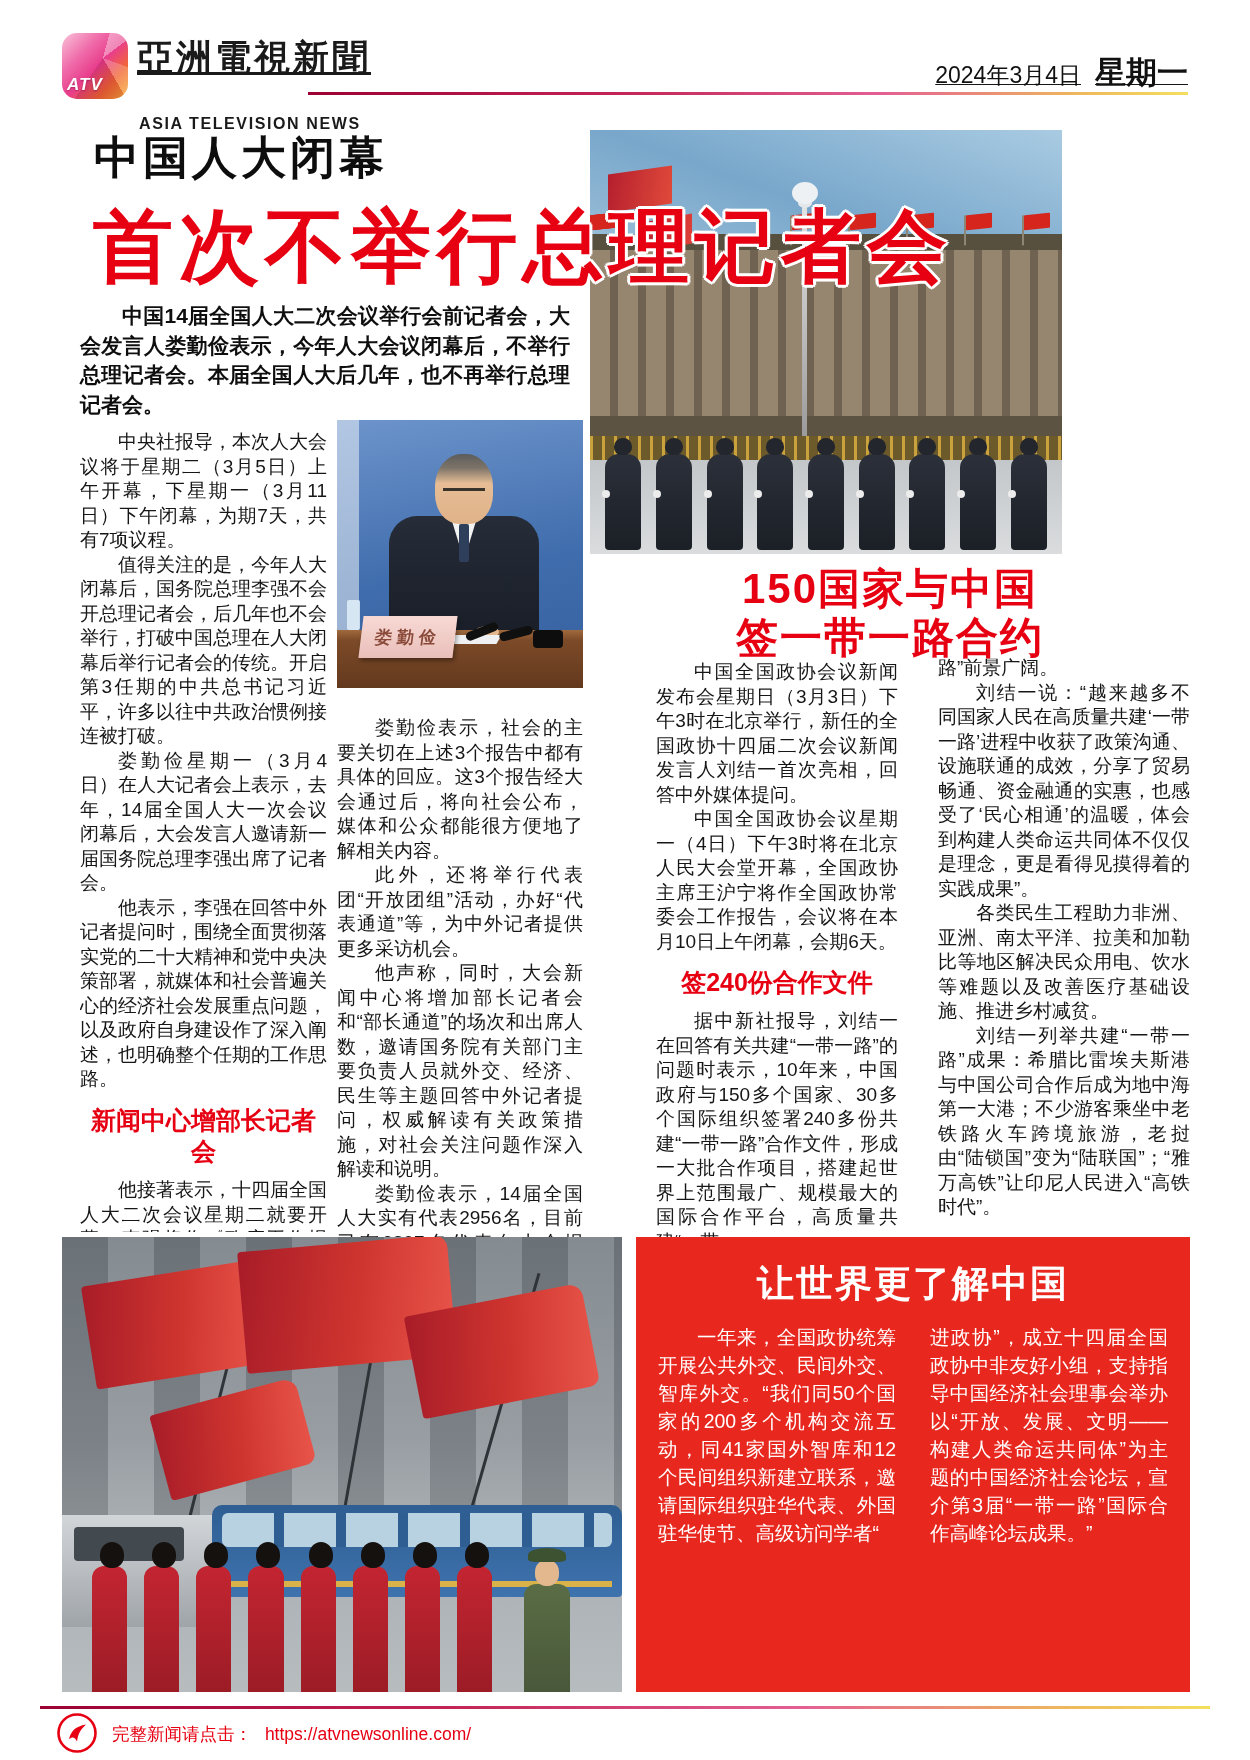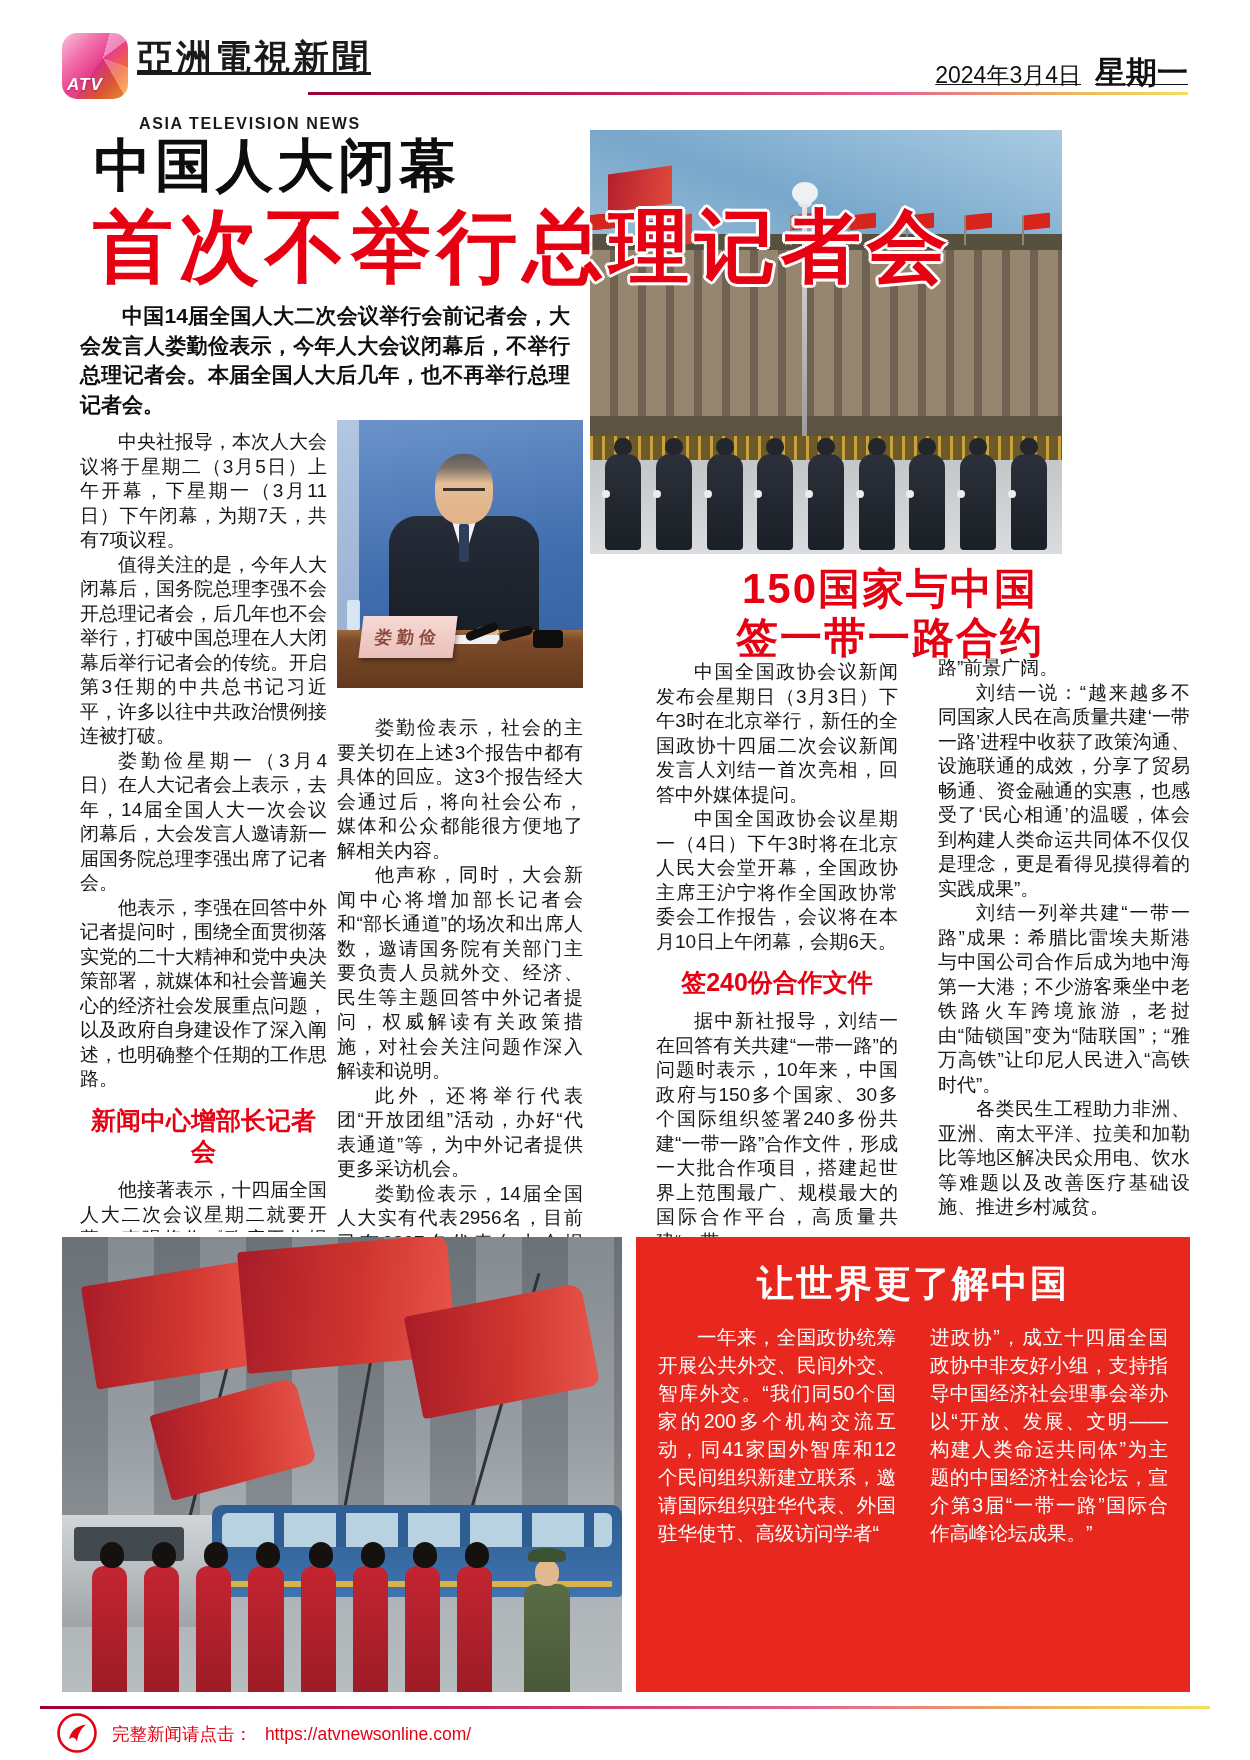--- a/index.html
+++ b/index.html
@@ -15,21 +15,21 @@
   .logo span{position:absolute;left:5px;bottom:4px;color:#fff;font-weight:700;font-style:italic;font-size:17px;letter-spacing:1px;text-shadow:0 1px 2px rgba(120,0,60,.55);}
   .brand-cn{position:absolute;left:137px;top:34px;font-size:36px;font-weight:900;letter-spacing:3px;color:#1a1a1a;text-decoration:underline;}
   .brand-en{position:absolute;left:139px;top:79px;font-size:16px;font-weight:700;letter-spacing:1.6px;color:#1a1a1a;margin-top:36px;}
   .head-date{position:absolute;right:62px;top:52px;text-align:right;white-space:nowrap;text-decoration:underline;}
   .head-date .d{font-size:23px;color:#111;}
   .head-date .w{font-size:31px;font-weight:900;color:#111;margin-left:14px;}
   .rule-gradient{position:absolute;height:3px;background:linear-gradient(90deg,#9d0033 0%,#c22455 35%,#e35f93 65%,#efb95c 88%,#f3df5e 100%);}
   .rule-top{left:308px;top:92px;width:880px;}
   .rule-bottom{left:40px;top:1706px;width:1170px;}
   
-  .kicker{position:absolute;left:94px;top:128px;font-size:57px;font-weight:900;letter-spacing:4px;color:#0d0d0d;white-space:nowrap;z-index:6;}
+  .kicker{position:absolute;left:94px;top:128px;font-size:45px;font-weight:900;letter-spacing:4px;color:#0d0d0d;white-space:nowrap;z-index:6;}
   .headline-main{position:absolute;left:93px;top:194px;font-size:80px;font-weight:900;letter-spacing:6px;color:#e60012;white-space:nowrap;z-index:6;
     text-shadow:3px 0 0 #fff,-3px 0 0 #fff,0 3px 0 #fff,0 -3px 0 #fff,2px 2px 0 #fff,-2px 2px 0 #fff,2px -2px 0 #fff,-2px -2px 0 #fff;}
   
   .lead{position:absolute;left:80px;top:301px;width:490px;font-size:21px;font-weight:700;line-height:29.5px;text-align:justify;color:#0e0e0e;}
   .lead p{margin:0;text-indent:2em;}
   .col{position:absolute;font-size:19px;line-height:24.5px;text-align:justify;color:#161616;overflow:hidden;}
   .col p{margin:0;text-indent:2em;}
   .col p.no-indent{text-indent:0;}
   .col1{left:80px;top:430px;width:247px;height:802px;}
   .col2{left:337px;top:716px;width:246px;height:538px;}
@@ -166,22 +166,22 @@
     <div class="p2-paper"></div>
     <div class="p2-glass"></div>
     <div class="p2-mic m1"></div>
     <div class="p2-mic m2"></div>
     <div class="p2-recorder"></div>
     <div class="p2-card">娄勤俭</div>
   </div>
 
   <div class="col col2">
     <p>娄勤俭表示，社会的主要关切在上述3个报告中都有具体的回应。这3个报告经大会通过后，将向社会公布，媒体和公众都能很方便地了解相关内容。</p>
+    <p>此外，还将举行代表团“开放团组”活动，办好“代表通道”等，为中外记者提供更多采访机会。</p>
     <p>他声称，同时，大会新闻中心将增加部长记者会和“部长通道”的场次和出席人数，邀请国务院有关部门主要负责人员就外交、经济、民生等主题回答中外记者提问，权威解读有关政策措施，对社会关注问题作深入解读和说明。</p>
-    <p>此外，还将举行代表团“开放团组”活动，办好“代表通道”等，为中外记者提供更多采访机会。</p>
     <p>娄勤俭表示，14届全国人大实有代表2956名，目前已有2897名代表向大会报到。大会各项准备工作已全部就绪。</p>
   </div>
 
   <div class="photo photo1">
     <div class="p1-sky"></div>
     <div class="p1-building"></div>
     <div class="p1-base"></div>
     <div class="p1-flag">
         <i></i>
       </div>
@@ -227,22 +227,22 @@
   <div class="col col3">
     <p>中国全国政协会议新闻发布会星期日（3月3日）下午3时在北京举行，新任的全国政协十四届二次会议新闻发言人刘结一首次亮相，回答中外媒体提问。</p>
     <p>中国全国政协会议星期一（4日）下午3时将在北京人民大会堂开幕，全国政协主席王沪宁将作全国政协常委会工作报告，会议将在本月10日上午闭幕，会期6天。</p>
     <div class="subhead">签240份合作文件</div>
     <p>据中新社报导，刘结一在回答有关共建“一带一路”的问题时表示，10年来，中国政府与150多个国家、30多个国际组织签署240多份共建“一带一路”合作文件，形成一大批合作项目，搭建起世界上范围最广、规模最大的国际合作平台，高质量共建“一带一</p>
   </div>
 
   <div class="col col4">
     <p class="no-indent">路”前景广阔。</p>
     <p>刘结一说：“越来越多不同国家人民在高质量共建‘一带一路’进程中收获了政策沟通、设施联通的成效，分享了贸易畅通、资金融通的实惠，也感受了‘民心相通’的温暖，体会到构建人类命运共同体不仅仅是理念，更是看得见摸得着的实践成果”。</p>
+    <p>各类民生工程助力非洲、亚洲、南太平洋、拉美和加勒比等地区解决民众用电、饮水等难题以及改善医疗基础设施、推进乡村减贫。</p>
     <p>刘结一列举共建“一带一路”成果：希腊比雷埃夫斯港与中国公司合作后成为地中海第一大港；不少游客乘坐中老铁路火车跨境旅游，老挝由“陆锁国”变为“陆联国”；“雅万高铁”让印尼人民进入“高铁时代”。</p>
-    <p>各类民生工程助力非洲、亚洲、南太平洋、拉美和加勒比等地区解决民众用电、饮水等难题以及改善医疗基础设施、推进乡村减贫。</p>
   </div>
 
   <div class="photo photo3">
     <div class="p3-bg"></div>
     <div class="p3-windows"></div>
     <div class="p3-pole k1"></div>
     <div class="p3-pole k2"></div>
     <div class="p3-pole k3"></div>
     <div class="p3-flag f1"></div>
     <div class="p3-flag f2"></div>

